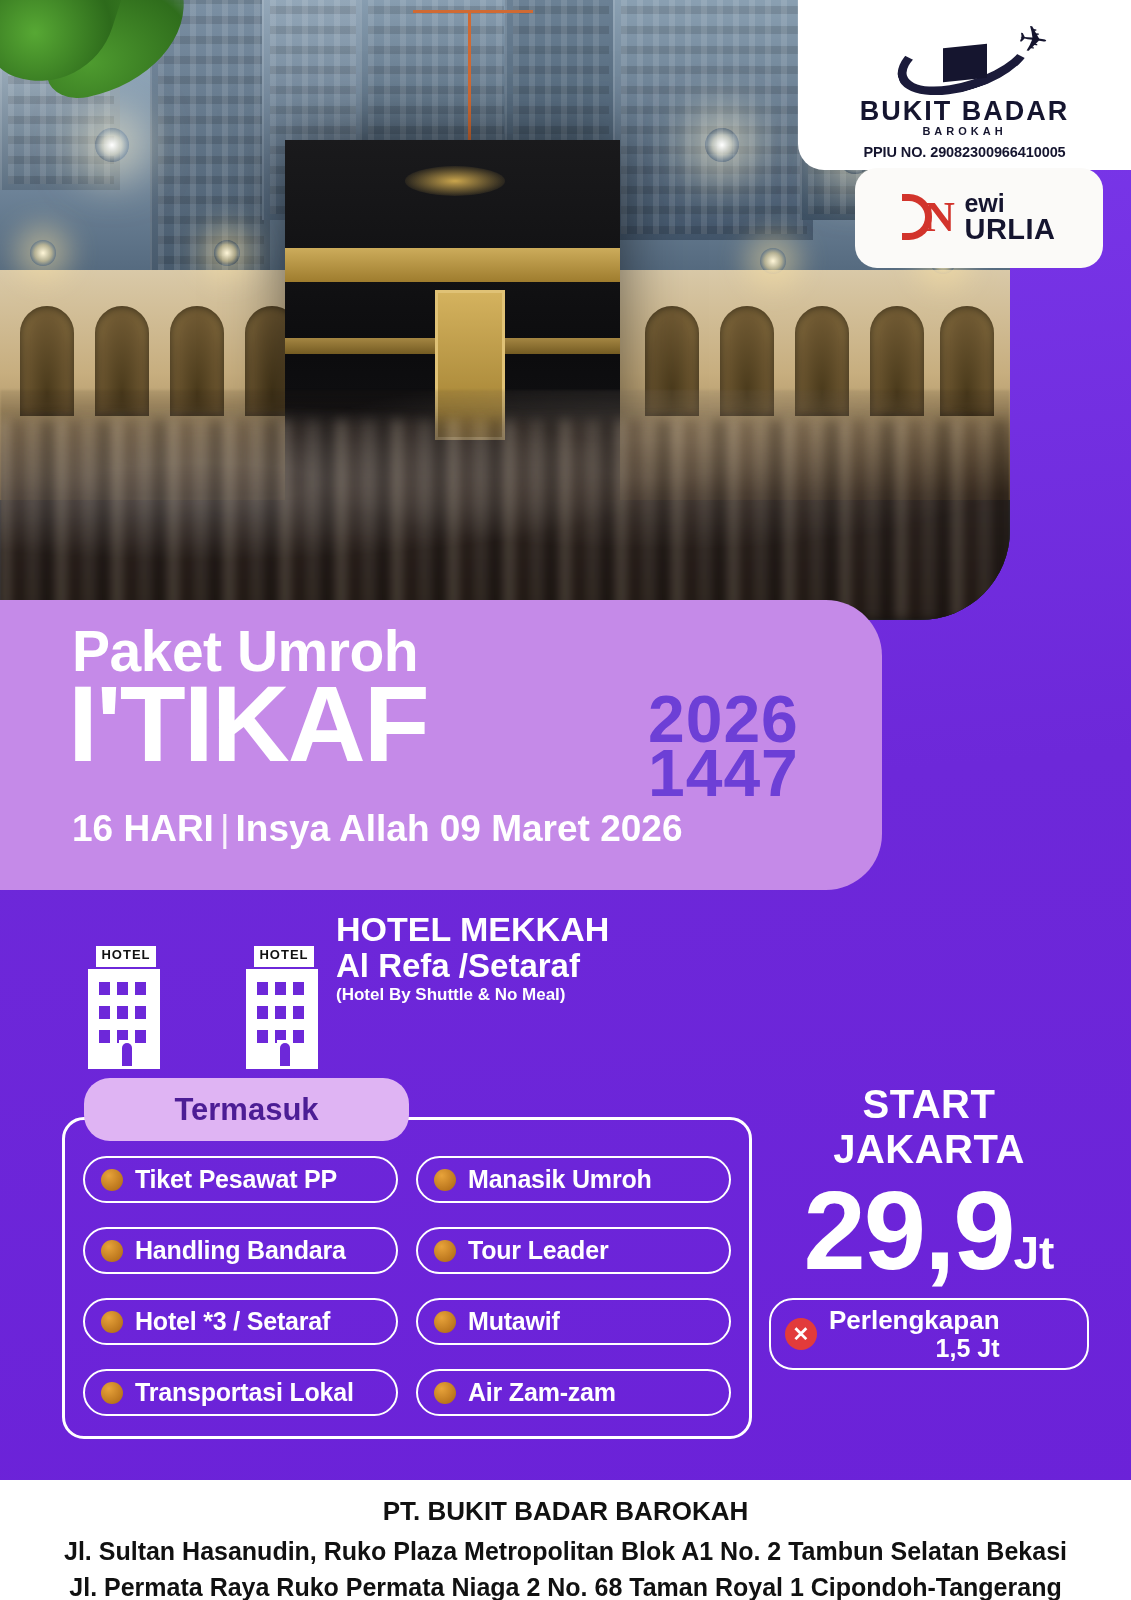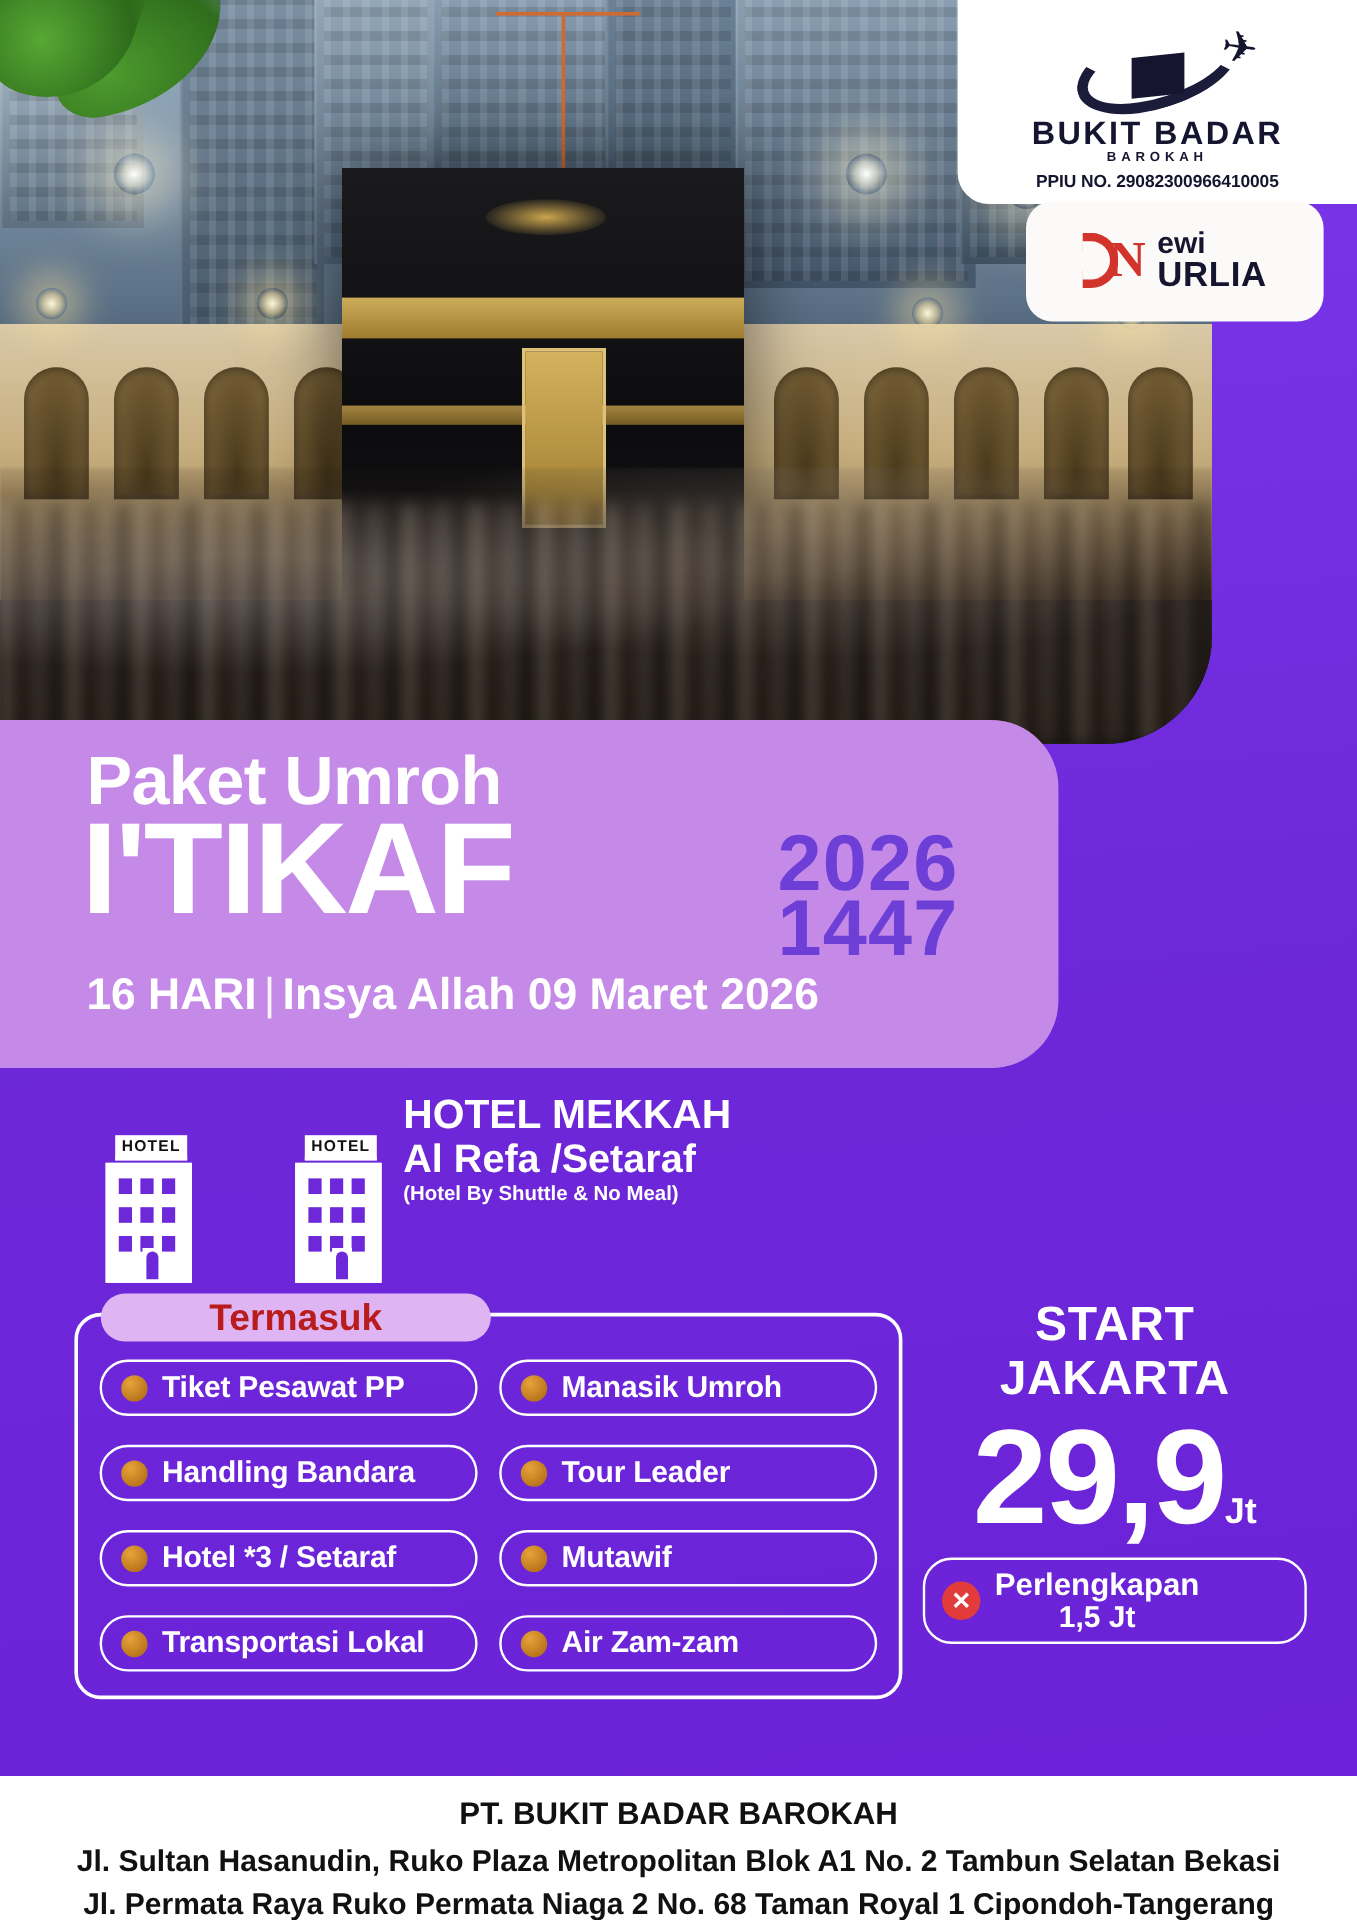--- a/index.html
+++ b/index.html
@@ -272,24 +272,24 @@
   .hotel-city { font-size: 34px; font-weight: 700; color: #fff; line-height: 1.05; }
   .hotel-name { font-size: 33px; font-weight: 700; color: #fff; line-height: 1.1; }
   .hotel-note { font-size: 17px; font-weight: 700; color: #fff; margin-top: 1px; }
 
   
   .termasuk-wrap {
     position: absolute; left: 62px; top: 1078px; width: 690px; z-index: 5;
   }
   .termasuk-chip {
     position: relative;
-    width: 325px; height: 40px; margin-left: 22px;
+    width: 325px; height: 63px; margin-left: 22px;
     background: #dfb4f3; border-radius: 26px;
     display: flex; align-items: center; justify-content: center;
-    font-size: 31px; font-weight: 700; color: #b91c1c;
+    font-size: 31px; font-weight: 700; color: #4c1d95;
     z-index: 3;
   }
   .termasuk-box {
     margin-top: -24px;
     border: 3px solid #ffffff;
     border-radius: 22px;
     padding: 36px 18px 20px 18px;
     display: grid;
     grid-template-columns: 1fr 1fr;
     gap: 24px 18px;
@@ -315,32 +315,32 @@
     position: absolute; right: 42px; top: 1082px; width: 320px; text-align: center; z-index: 5;
   }
   .start-jkt {
     font-size: 40px; font-weight: 700; color: #ffffff; letter-spacing: 0.5px;
   }
   .price {
     margin-top: 6px;
     font-size: 112px; font-weight: 700; color: #ffffff; line-height: 0.95;
     letter-spacing: -2px;
   }
-  .price .jt { font-size: 30px; letter-spacing: 0; }
+  .price .jt { font-size: 46px; letter-spacing: 0; }
   .perleng {
     margin-top: 14px;
     border: 2.5px solid #ffffff; border-radius: 24px;
     height: 72px; display: flex; align-items: center; gap: 12px; padding-left: 14px;
   }
   .x-icon {
     width: 32px; height: 32px; border-radius: 50%;
     background: #e23b3b; color: #fff; font-size: 20px; font-weight: 700;
     display: flex; align-items: center; justify-content: center; flex: none;
   }
-  .perleng-text { text-align: center; line-height: 1.1; }
+  .perleng-text { text-align: right; line-height: 1.1; }
   .perleng-text div:first-child { font-size: 26px; font-weight: 700; color: #fff; }
   .perleng-text div:last-child { font-size: 25px; font-weight: 700; color: #fff; }
 
   
   .footer {
     position: absolute; left: 0; bottom: 0; width: 1131px; height: 120px;
     background: #ffffff; text-align: center; padding-top: 16px;
   }
   .f-company { font-size: 26px; font-weight: 700; color: #111; }
   .f-addr { font-size: 25px; font-weight: 700; color: #111; margin-top: 8px; line-height: 1.35; }

